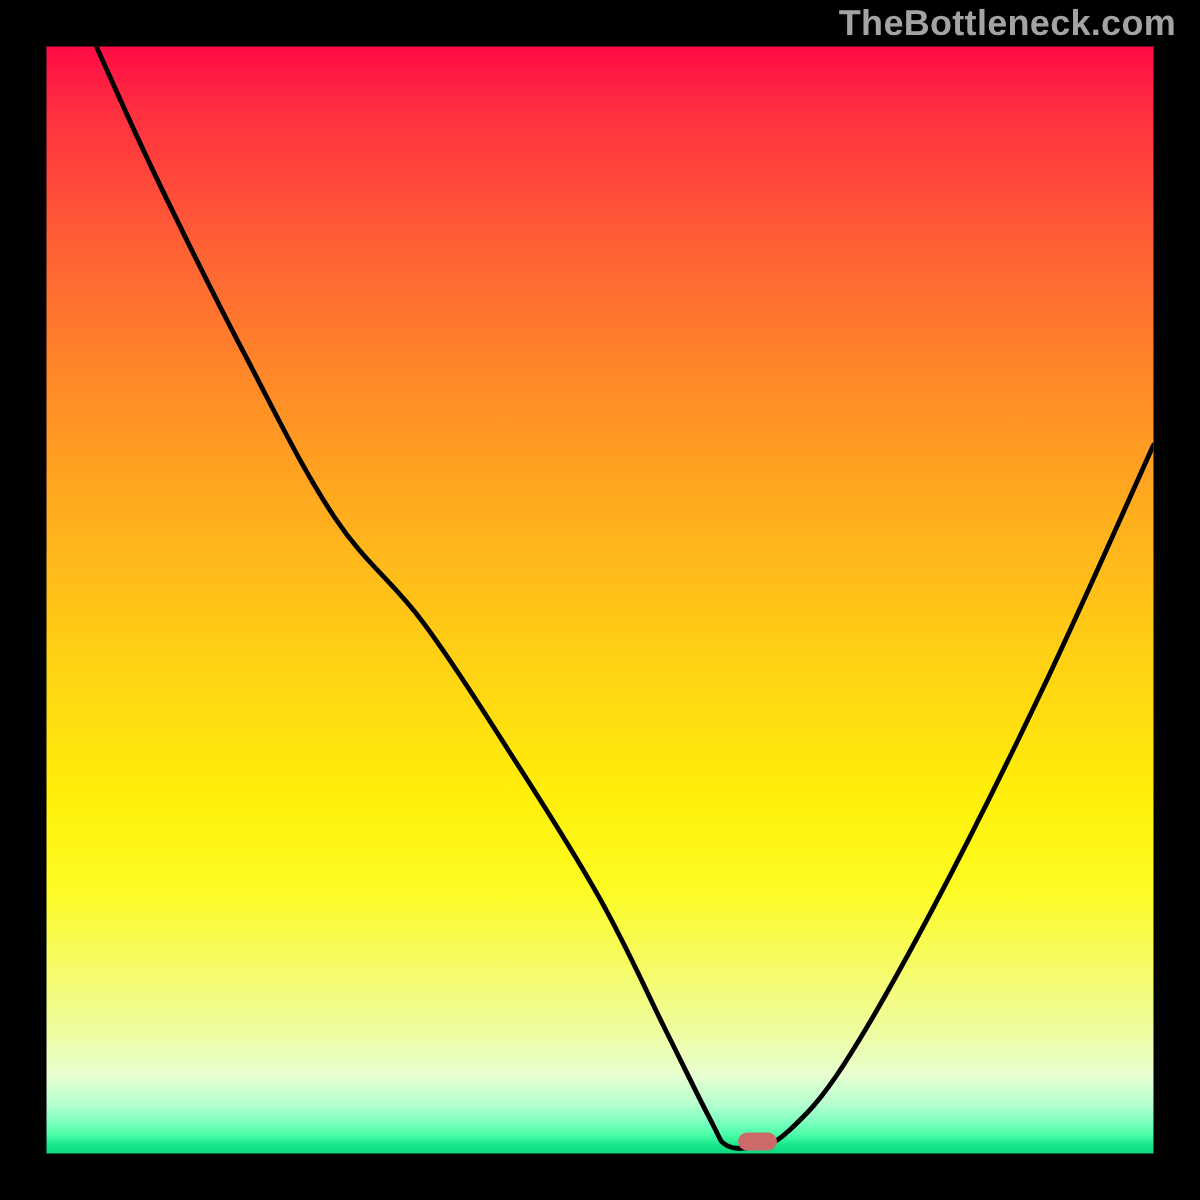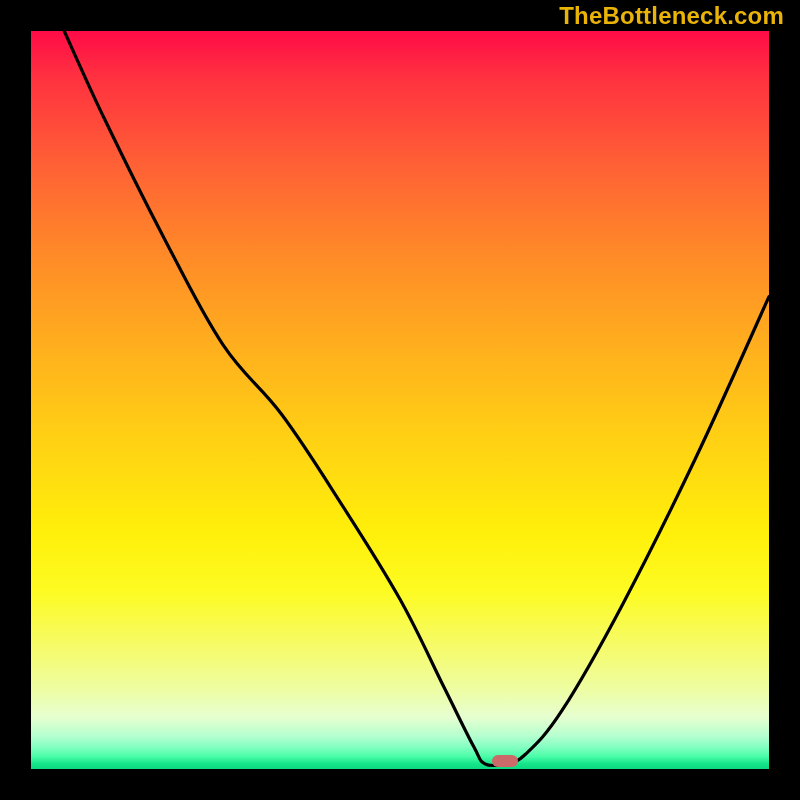--- a/index.html
+++ b/index.html
@@ -18,21 +18,21 @@
     height: 800px;
     background: #000;
   }
   .watermark {
     position: absolute;
     top: 2px;
     right: 16px;
     font-family: Arial, Helvetica, sans-serif;
     font-size: 24px;
     font-weight: 600;
-    color: #eab308;
+    color: #a3a3a3;
     letter-spacing: 0.2px;
   }
   .plot {
     position: absolute;
     left: 31px;
     top: 31px;
     width: 738px;
     height: 738px;
   }
   .gradient {

